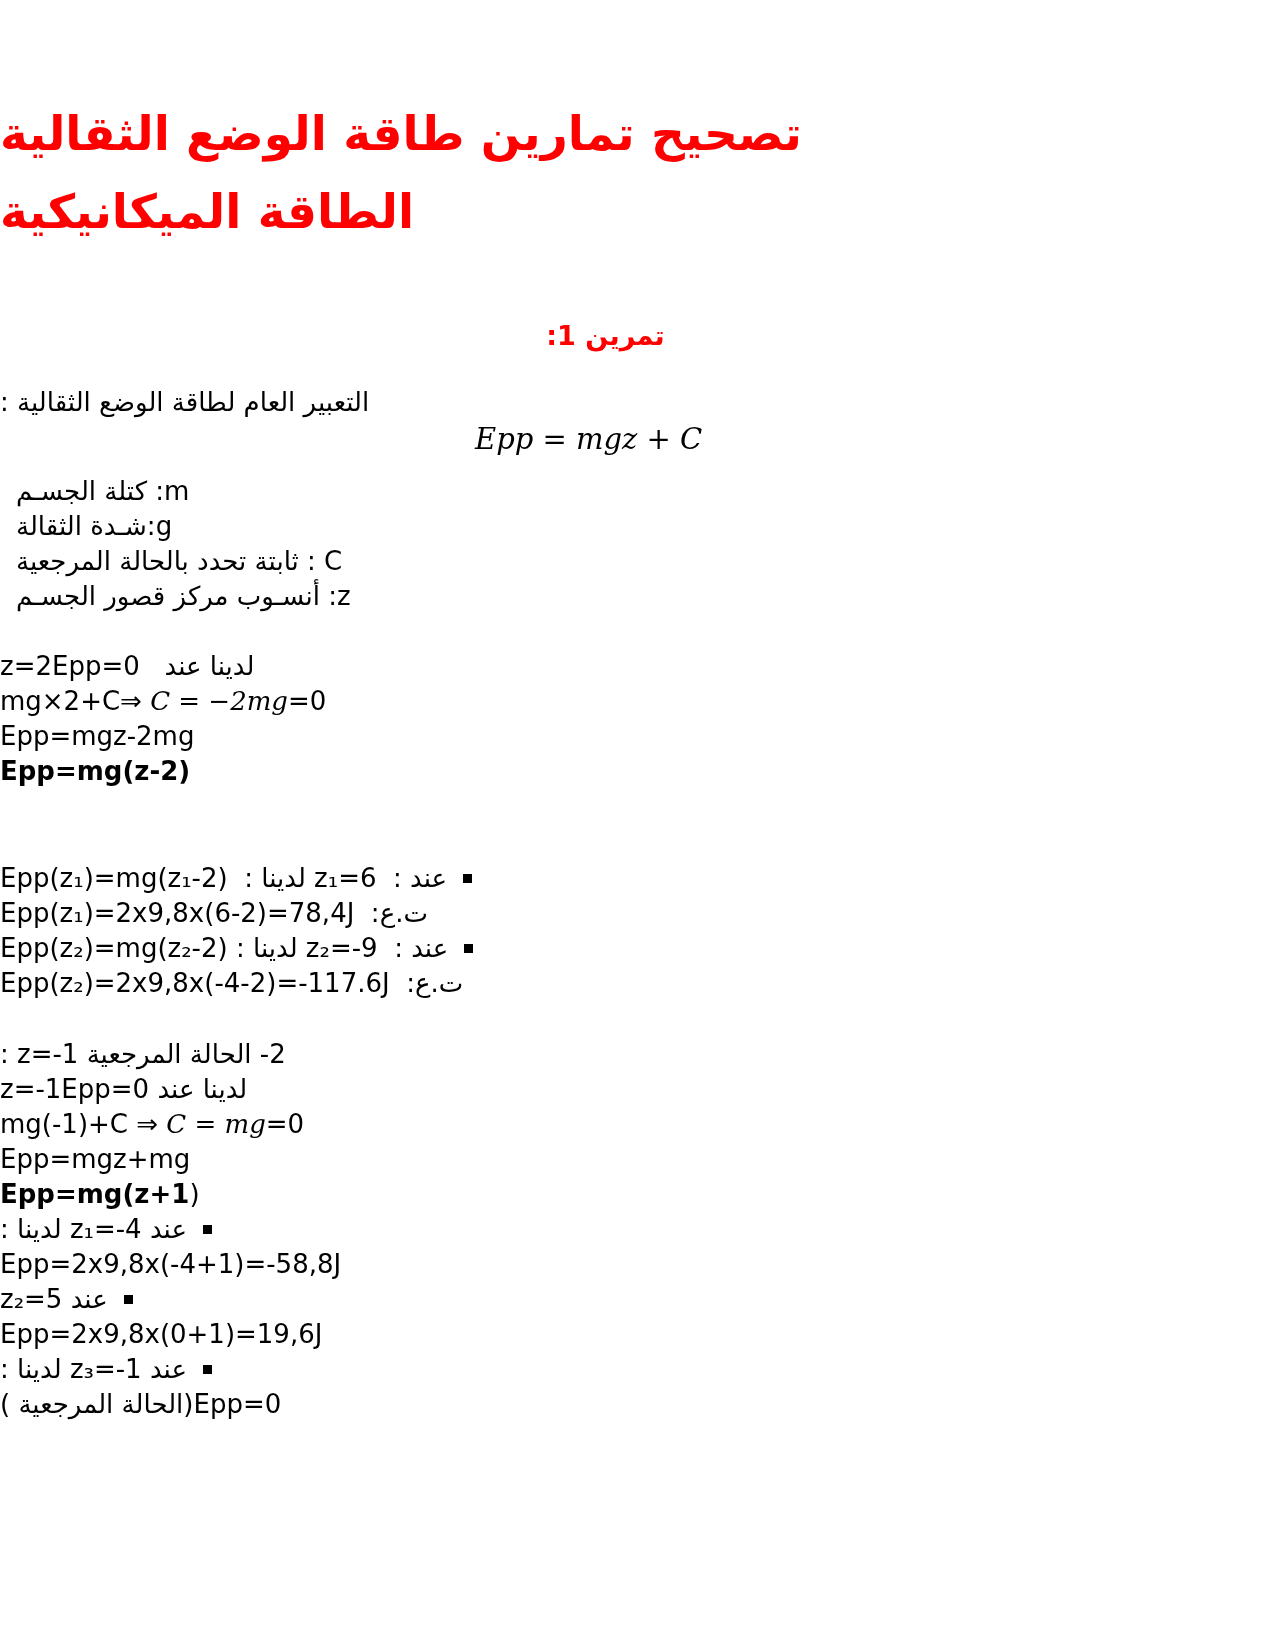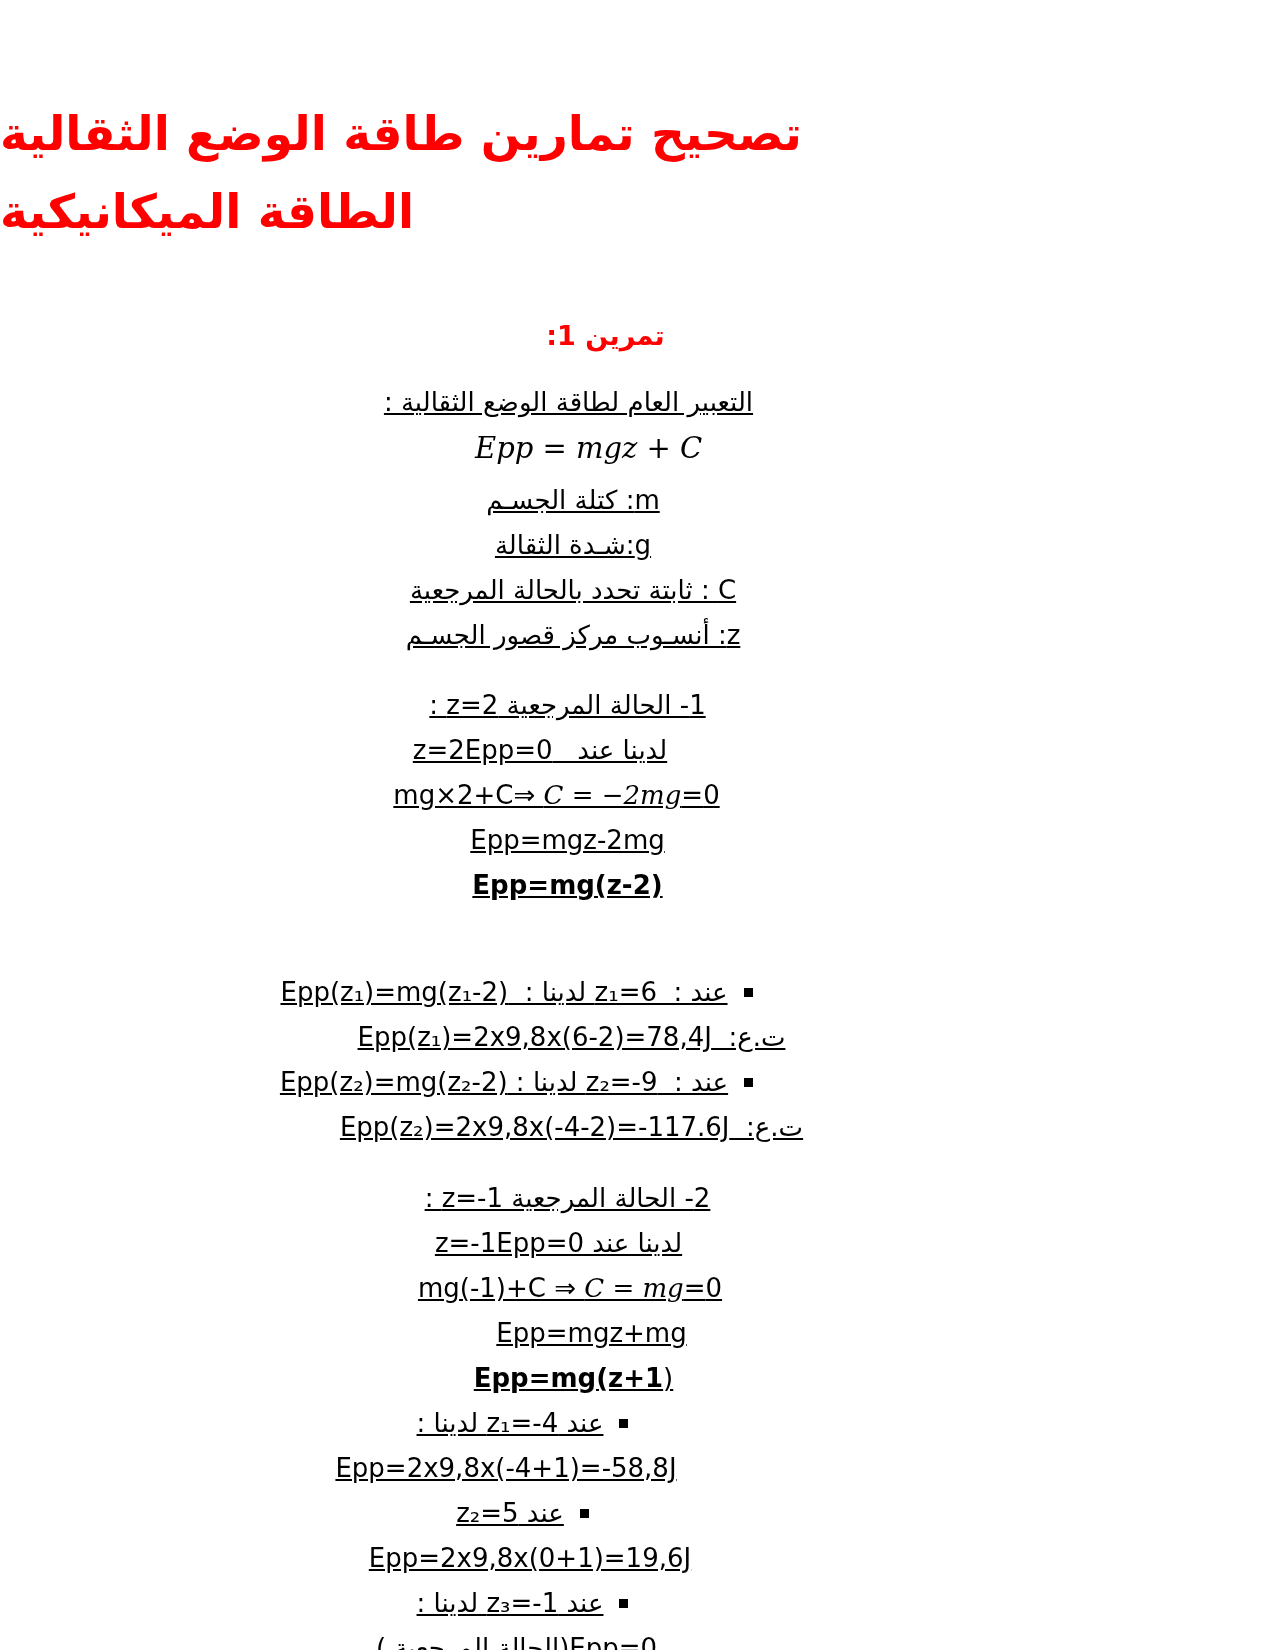--- a/index.html
+++ b/index.html
@@ -9,22 +9,22 @@
 
   .doc-title{margin:95px 0 0 0;padding:0;text-align:left;
              font-size:47px;line-height:78px;font-weight:bold;
              color:var(--accent,#ff0000);}
   .doc-title .title-line{display:block;}
 
   .ex-heading{margin:65px 0 0 0;padding:0 64px 0 0;text-align:center;
               font-size:27px;line-height:40px;font-weight:bold;
               color:var(--accent,#ff0000);direction:rtl;}
 
-  .ln{margin:10px;font-size:26px;line-height:35px;text-align:center;
-      direction:rtl;white-space:pre-wrap;text-decoration:underline;}
+  .ln{margin:0;font-size:26px;line-height:35px;text-align:left;
+      direction:rtl;white-space:pre-wrap;}
   .ltr{direction:ltr;}
   .bold{font-weight:bold;}
   .mathit{font-family:"DejaVu Serif",serif;font-style:italic;}
 
   .formula-line{margin:1px 0 16px 0;padding-left:475px;text-align:left;
                 direction:ltr;font-family:"DejaVu Serif",serif;
                 font-style:italic;font-size:29px;line-height:37px;}
 
   .mt36{margin-top:36px;} .mt35{margin-top:35px;} .mt29{margin-top:29px;}
   .mt72{margin-top:72px;} .mt5{margin-top:5px;padding-left:16px;}
@@ -49,21 +49,20 @@
   <div class="formula-line">Epp = mgz + C</div>
 
   <div class="mt5">
     <p class="ln" style="padding-right:145px">m: كتلة الجسـم</p>
     <p class="ln" style="padding-right:145px">g:شـدة الثقالة</p>
     <p class="ln" style="padding-right:145px">C : ثابتة تحدد بالحالة المرجعية</p>
     <p class="ln" style="padding-right:145px">z: أنسـوب مركز قصور الجسـم</p>
   </div>
 
   <div class="mt35">
-    <p class="ln" style="padding-right:140px">1- الحالة المرجعية z=2 :</p>
     <p class="ln" style="padding-right:195px">لدينا عند   z=2Epp=0</p>
     <p class="ln" style="padding-right:162px"><span>0=mg×2+C⇒ </span><span class="mathit">C = −2mg</span></p>
     <p class="ln" style="padding-right:140px">Epp=mgz-2mg</p>
     <p class="ln bold" style="padding-right:140px">Epp=mg(z-2)</p>
   </div>
 
   <div class="mt72">
     <p class="ln" style="padding-right:242px"><span class="sq"></span><span>عند :  z₁=6 لدينا :  Epp(z₁)=mg(z₁-2)</span></p>
     <p class="ln" style="padding-right:132px">ت.ع:  Epp(z₁)=2x9,8x(6-2)=78,4J</p>
     <p class="ln" style="padding-right:242px"><span class="sq"></span><span>عند :  z₂=-9 لدينا : Epp(z₂)=mg(z₂-2)</span></p>

